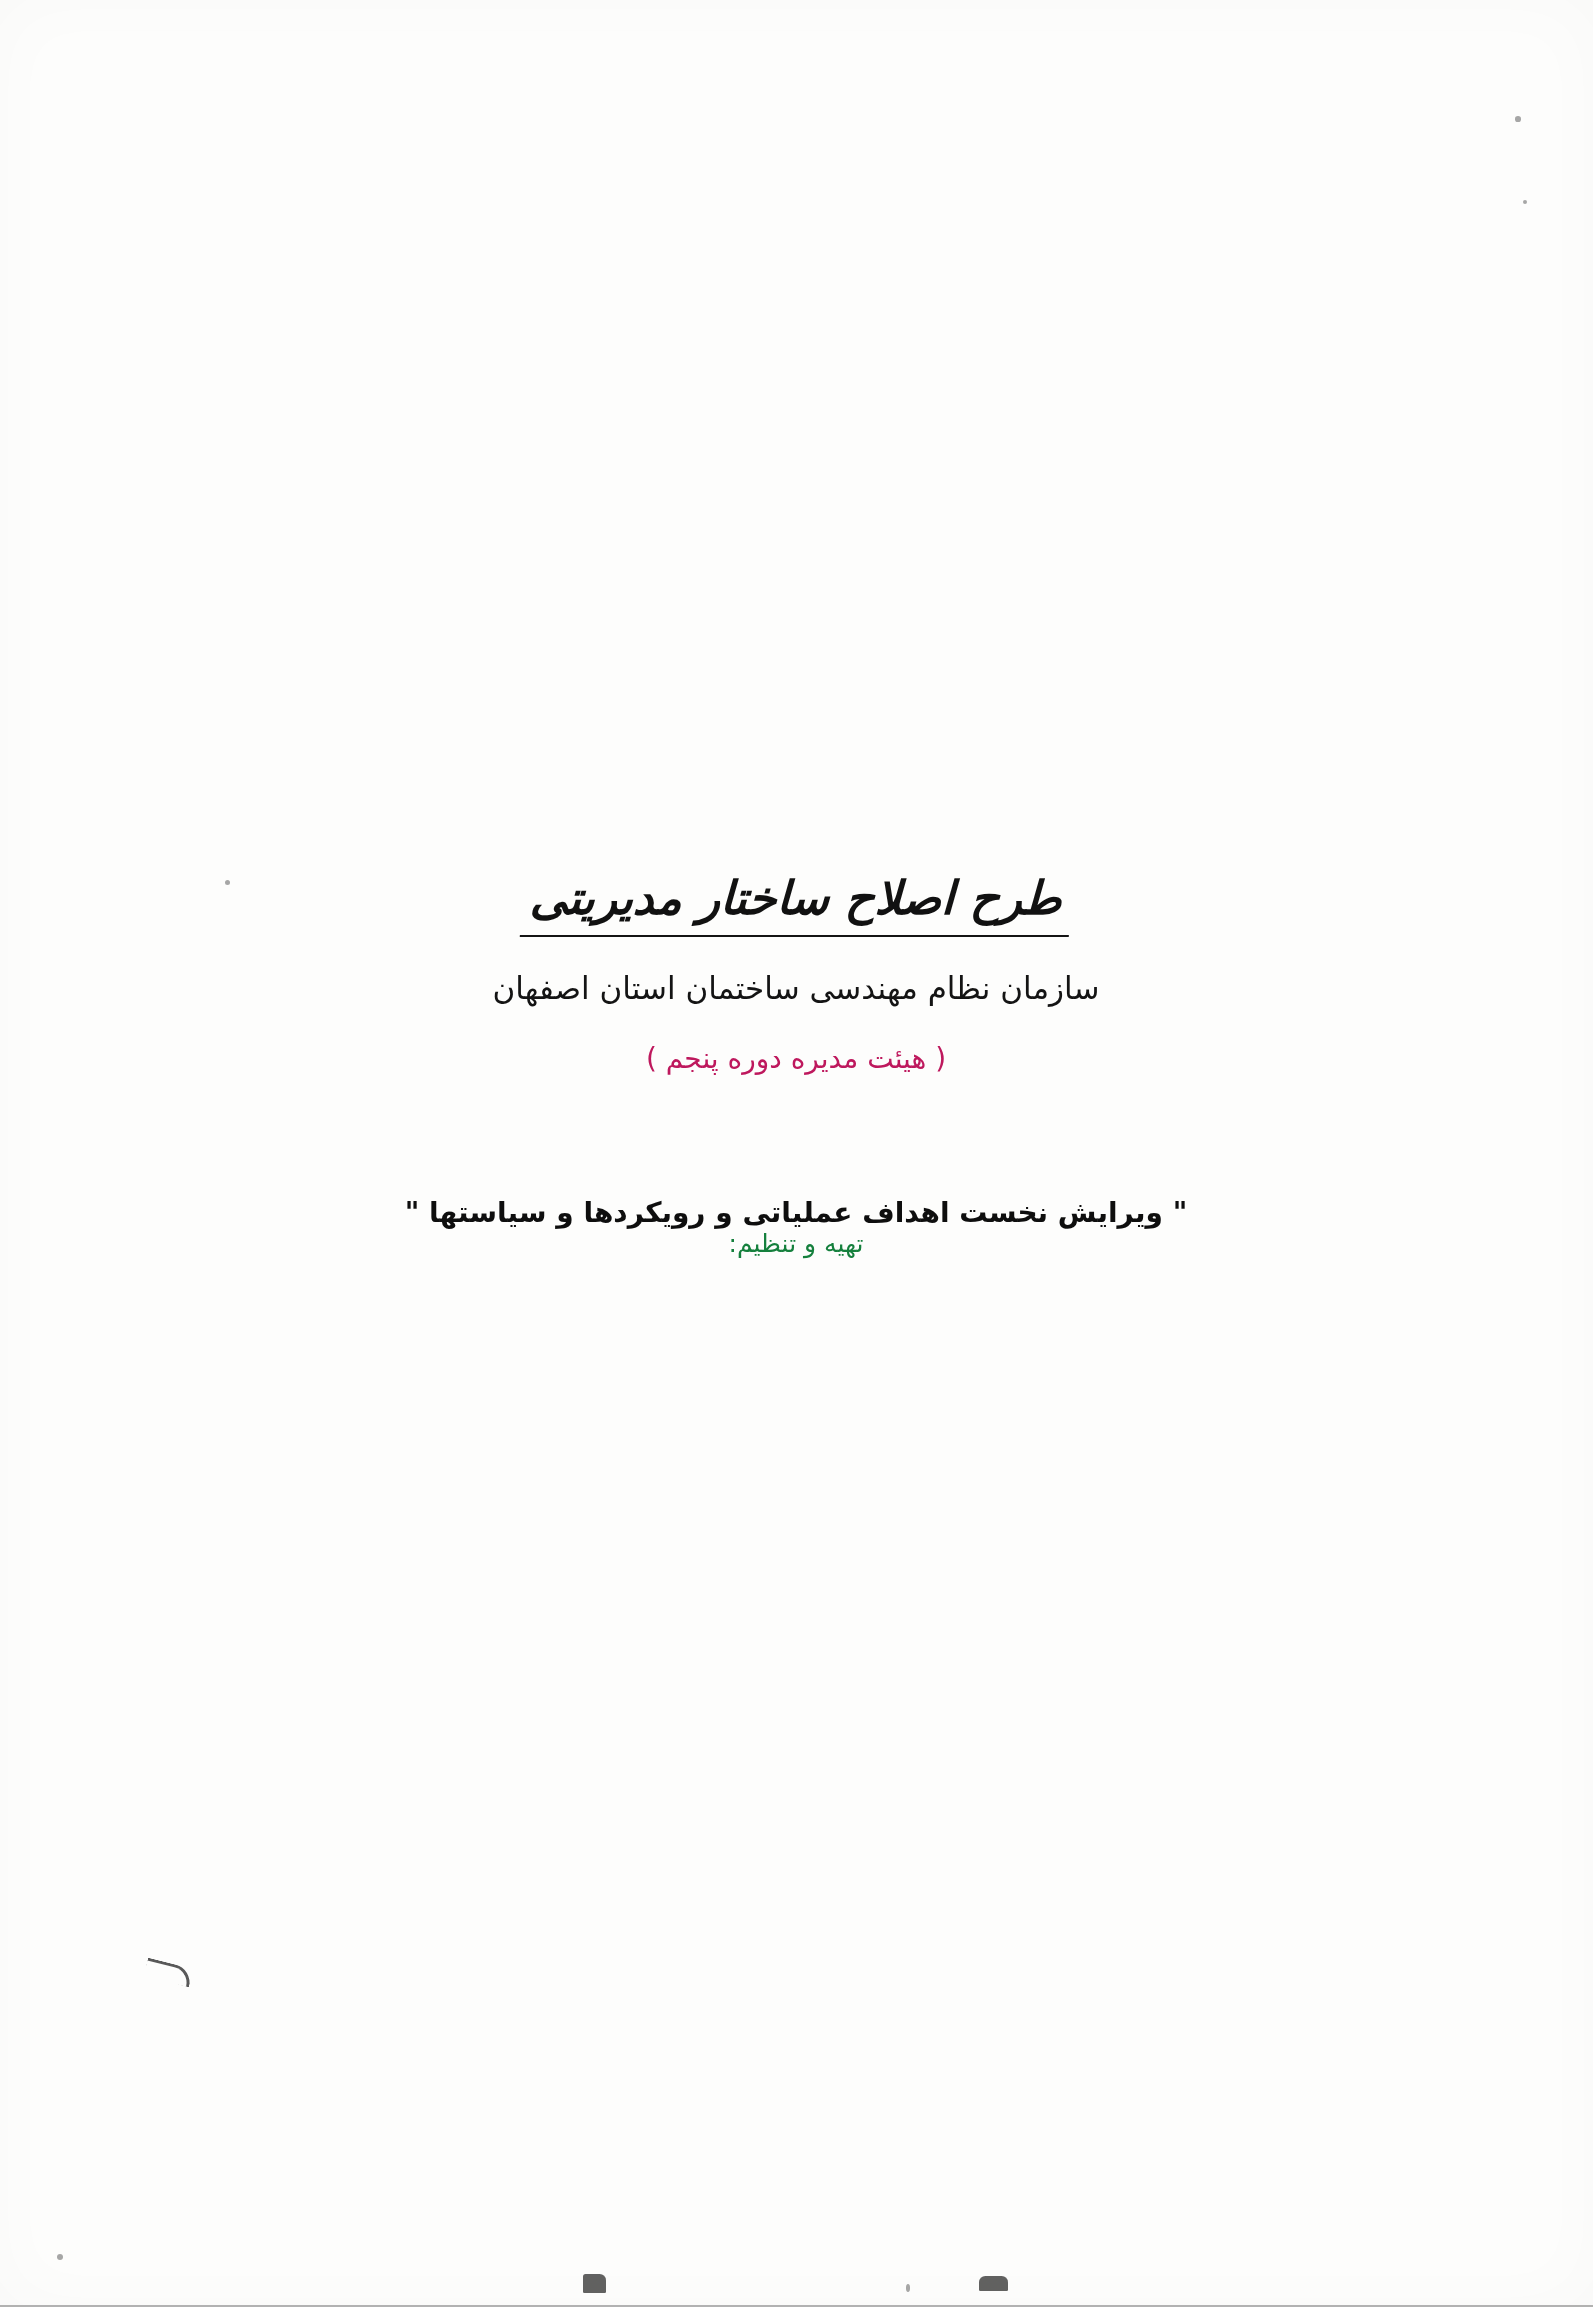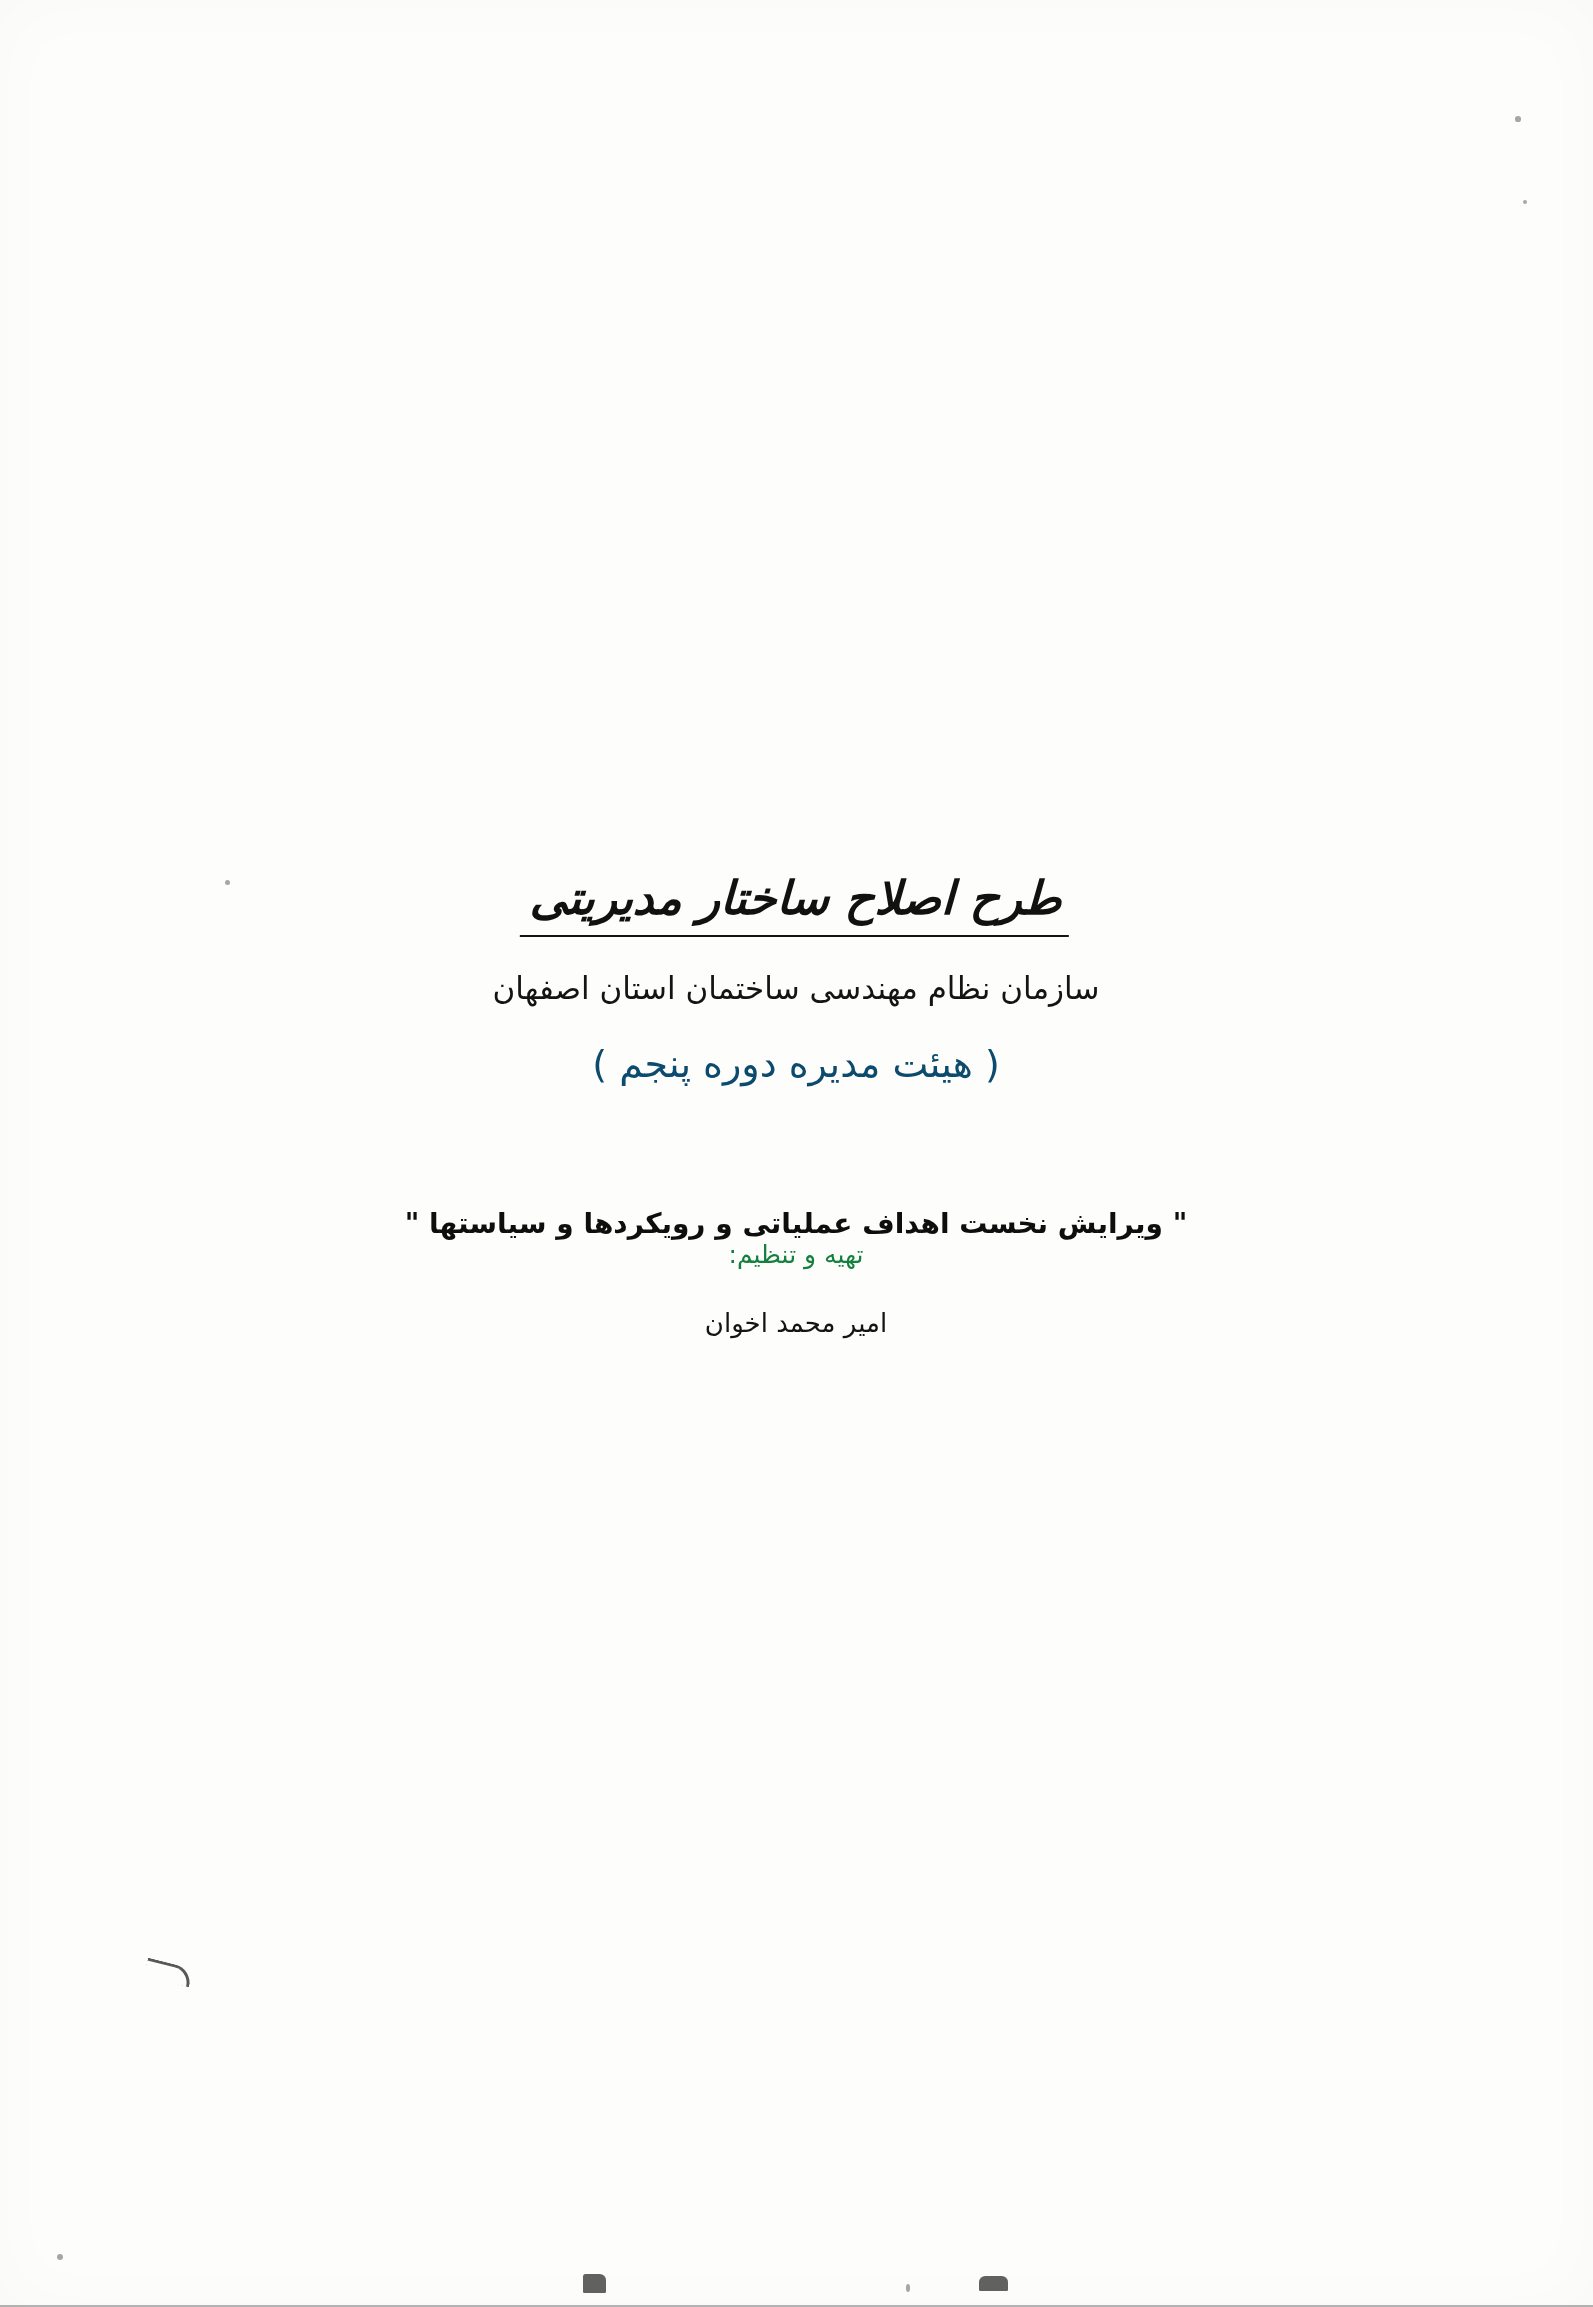--- a/index.html
+++ b/index.html
@@ -65,23 +65,23 @@
   .org-line {
     margin-top: 28px;
     font-size: 31px;
     font-weight: 400;
     color: #141414;
     line-height: 1.5;
   }
 
   .term-line {
     margin-top: 30px;
-    font-size: 38px;
+    font-size: 28px;
     font-weight: 400;
-    color: #0c4a6e;
+    color: #be185d;
   }
 
   .edition-line {
     margin-top: 121px;
     font-size: 28px;
     font-weight: 700;
     color: #0e0e0e;
     letter-spacing: 0px;
   }
 
@@ -143,19 +143,18 @@
     <div class="doc-title">طرح اصلاح ساختار مدیریتی</div>
 
     <div class="org-line">سازمان نظام مهندسی ساختمان استان اصفهان</div>
 
     <div class="term-line">( هیئت مدیره دوره پنجم )</div>
 
     <div class="edition-line">" ویرایش نخست اهداف عملیاتی و رویکردها و سیاستها "</div>
 
     <div class="prep-label">تهیه و تنظیم:</div>
 
-    <div class="author">امیر محمد اخوان</div>
 
 
   </div>
 
 </div>
 
 
 </body></html>

